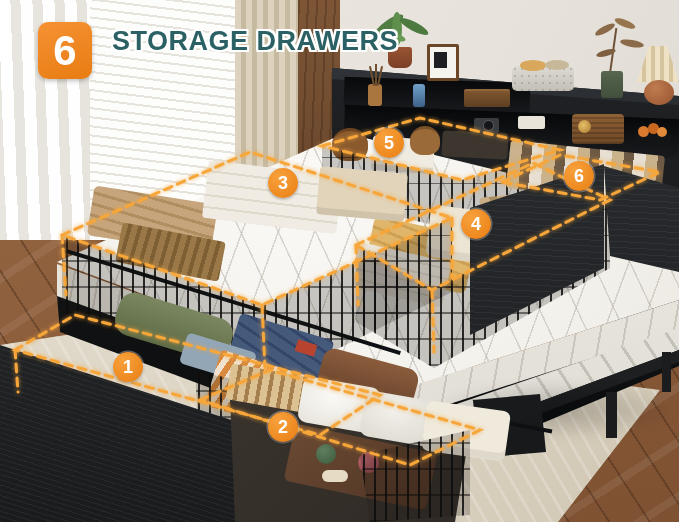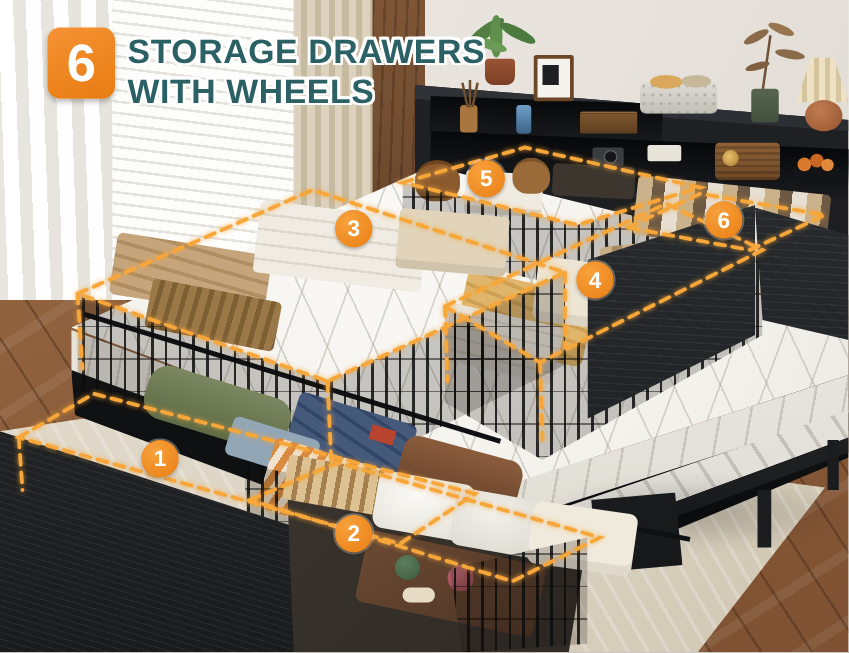--- a/index.html
+++ b/index.html
@@ -177,17 +177,16 @@
   <div class="badge" style="left:268px;top:412px;">2</div>
   <div class="badge" style="left:268px;top:168px;">3</div>
   <div class="badge" style="left:461px;top:209px;">4</div>
   <div class="badge" style="left:374px;top:128px;">5</div>
   <div class="badge" style="left:564px;top:161px;">6</div>
 
   <div class="abs" style="left:0;top:0;width:420px;height:100px;z-index:60;">
     <div style="position:absolute;left:38px;top:22px;width:54px;height:57px;border-radius:10px;
                 background:linear-gradient(160deg,#F59233,#E87C12);color:#fff;font-weight:bold;font-size:42px;
                 display:flex;align-items:center;justify-content:center;box-shadow:0 2px 4px rgba(0,0,0,.25);">6</div>
-    <div class="titleline" style="left:102px;top:26px;">STORAGE DRAWERS</div>
-    <div class="titleline" style="left:102px;top:58px;">WITH WHEELS</div>
+    <div class="titleline" style="left:112px;top:26px;">STORAGE DRAWERS</div>
   </div>
 
 </div>
 
 </body></html>

